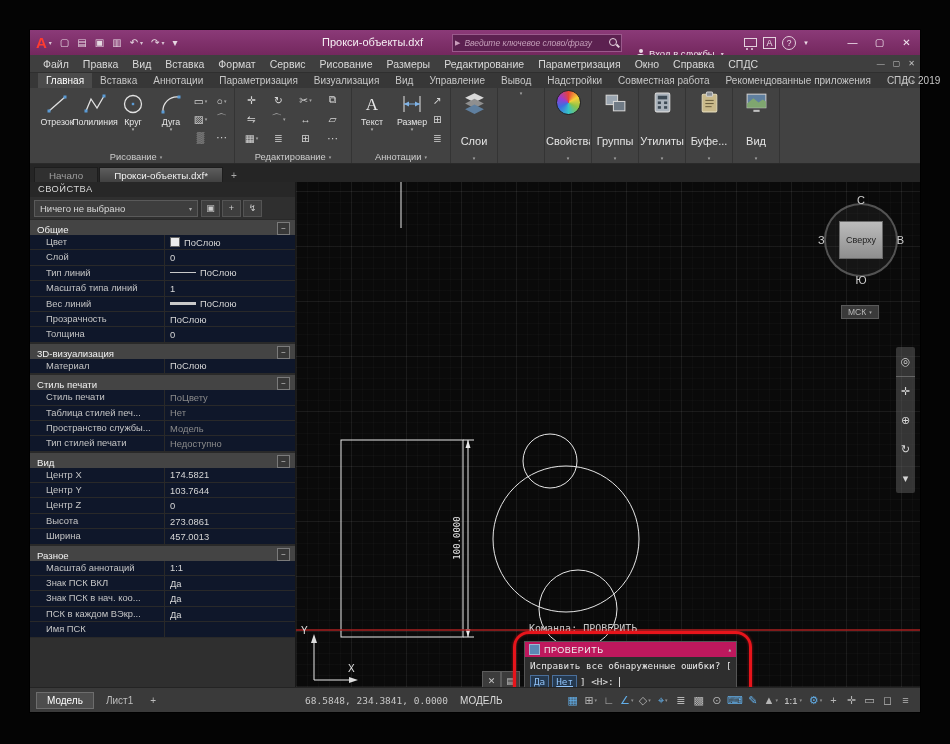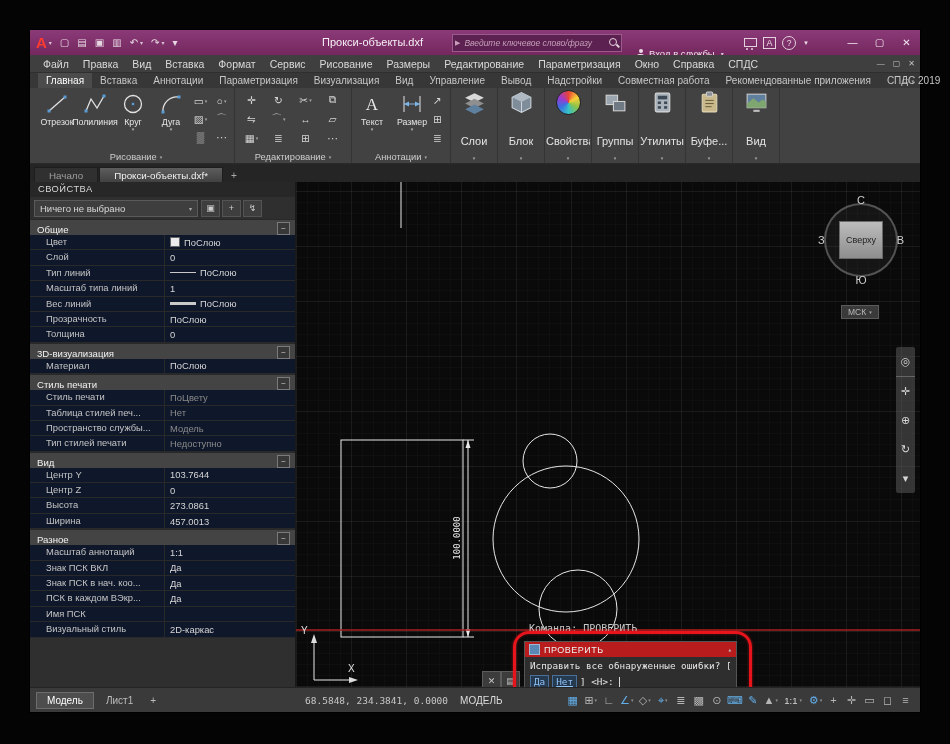--- a/index.html
+++ b/index.html
@@ -141,21 +141,21 @@
   .navbar{position:absolute;left:600px;top:165px;width:19px;background:rgba(95,95,95,.5);border-radius:2px;}
   .navico{width:19px;height:29px;display:flex;align-items:center;justify-content:center;color:#d6d6d6;font-size:11px;}
   .navico:first-child{border-bottom:1px solid rgba(150,150,150,.5);}
 
   .cmdecho{position:absolute;left:233px;top:441px;font-family:"DejaVu Sans Mono",monospace;font-size:10px;color:#c8c8c8;}
   .cmdbtn{position:absolute;top:489px;width:17px;height:17px;background:#3c3c3c;border:1px solid #5c5c5c;
           color:#c5c5c5;font-size:9px;display:flex;align-items:center;justify-content:center;}
   #cmdclose{left:186px;} #cmdkb{left:205px;}
   .popup{position:absolute;left:228px;top:459px;width:211px;height:48px;background:#2e2e2e;border:1px solid #555;
          display:flex;flex-direction:column;font-family:"DejaVu Sans Mono",monospace;}
-  .pop-head{height:15px;background:#b91c1c;display:flex;align-items:center;padding:0 4px;gap:4px;}
+  .pop-head{height:15px;background:#be185d;display:flex;align-items:center;padding:0 4px;gap:4px;}
   .pop-ico{width:9px;height:9px;background:#5b87b5;border:1px solid #9db8d2;}
   .pop-title{font-size:9px;color:#f0f0f0;letter-spacing:.5px;font-family:"Liberation Sans",sans-serif;}
   .pop-exp{margin-left:auto;font-size:7px;color:#bbb;}
   .pop-line{flex:1;display:flex;align-items:center;padding:0 5px;font-size:9.3px;color:#e4e4e4;gap:3px;white-space:nowrap;}
   .opt{color:#8fc1f7;border:1px solid #4a6f9b;background:#25394f;padding:0 3px;line-height:11px;font-size:9.3px;}
   .opt.u{text-decoration:underline;}
   .cmdcursor{width:1px;height:10px;background:#d8d8d8;display:inline-block;margin-left:2px;}
   .redring{position:absolute;left:217px;top:449px;width:233px;height:65px;border:3.5px solid #e8141b;
            border-radius:16px;pointer-events:none;box-shadow:0 0 3px rgba(232,20,27,.65), inset 0 0 3px rgba(232,20,27,.45);}
 
@@ -376,28 +376,20 @@
                 <path d="M12 8.5 21 13 12 17.5 3 13Z" fill="#8f8f8f"></path>
                 <path d="M12 14 21 18.5 12 23 3 18.5Z" fill="#5f7f9f"></path>
               </svg></div>
             <div class="plabel2">Слои</div>
           </div>
           <div class="pfooter">
             <span class="fcaret">▾</span>
           </div>
         </div>
         <div class="rpanel iconpanel">
-          <div class="pbody">
-            <div class="bigicon"><svg viewBox="0 0 24 24">
-                <path d="M12 2.5 21 7v10l-9 4.5L3 17V7Z" fill="#7f8c99" stroke="#cfd6dd"></path>
-                <path d="M12 2.5 21 7l-9 4.5L3 7Z" fill="#aeb9c4"></path>
-                <line x1="12" y1="11.5" x2="12" y2="21.5" stroke="#cfd6dd"></line>
-              </svg></div>
-            <div class="plabel2">Блок</div>
-          </div>
           <div class="pfooter">
             <span class="fcaret">▾</span>
           </div>
         </div>
         <div class="rpanel iconpanel">
           <div class="pbody">
             <div class="bigicon">
               <span class="colorwheel"></span>
             </div>
             <div class="plabel2">Свойства</div>
@@ -575,20 +567,26 @@
               <div class="plabel">Тип стилей печати</div>
               <div class="pval">
                 <span class="muted">Недоступно</span>
               </div>
             </div>
             <div class="sec">
               <span class="secname">Вид</span>
               <span class="secbox">−</span>
             </div>
             <div class="prow">
+              <div class="plabel">Центр X</div>
+              <div class="pval">
+                <span class="vtext">174.5821</span>
+              </div>
+            </div>
+            <div class="prow">
               <div class="plabel">Центр Y</div>
               <div class="pval">
                 <span class="vtext">103.7644</span>
               </div>
             </div>
             <div class="prow">
               <div class="plabel">Центр Z</div>
               <div class="pval">
                 <span class="vtext">0</span>
               </div>
@@ -630,26 +628,20 @@
             <div class="prow">
               <div class="plabel">ПСК в каждом ВЭкр...</div>
               <div class="pval">
                 <span class="vtext">Да</span>
               </div>
             </div>
             <div class="prow">
               <div class="plabel">Имя ПСК</div>
               <div class="pval">
                 <span class="vtext"></span>
-              </div>
-            </div>
-            <div class="prow">
-              <div class="plabel">Визуальный стиль</div>
-              <div class="pval">
-                <span class="vtext">2D-каркас</span>
               </div>
             </div>
           </div>
     </div>
 
     <div class="canvas">
       <svg class="geom" width="625" height="508" viewBox="0 0 625 508">
         <line x1="105" y1="0" x2="105" y2="46" class="w"></line>
         <rect x="45" y="258" width="122" height="197" class="w"></rect>
         <line x1="167" y1="258" x2="178" y2="258" class="w"></line>

